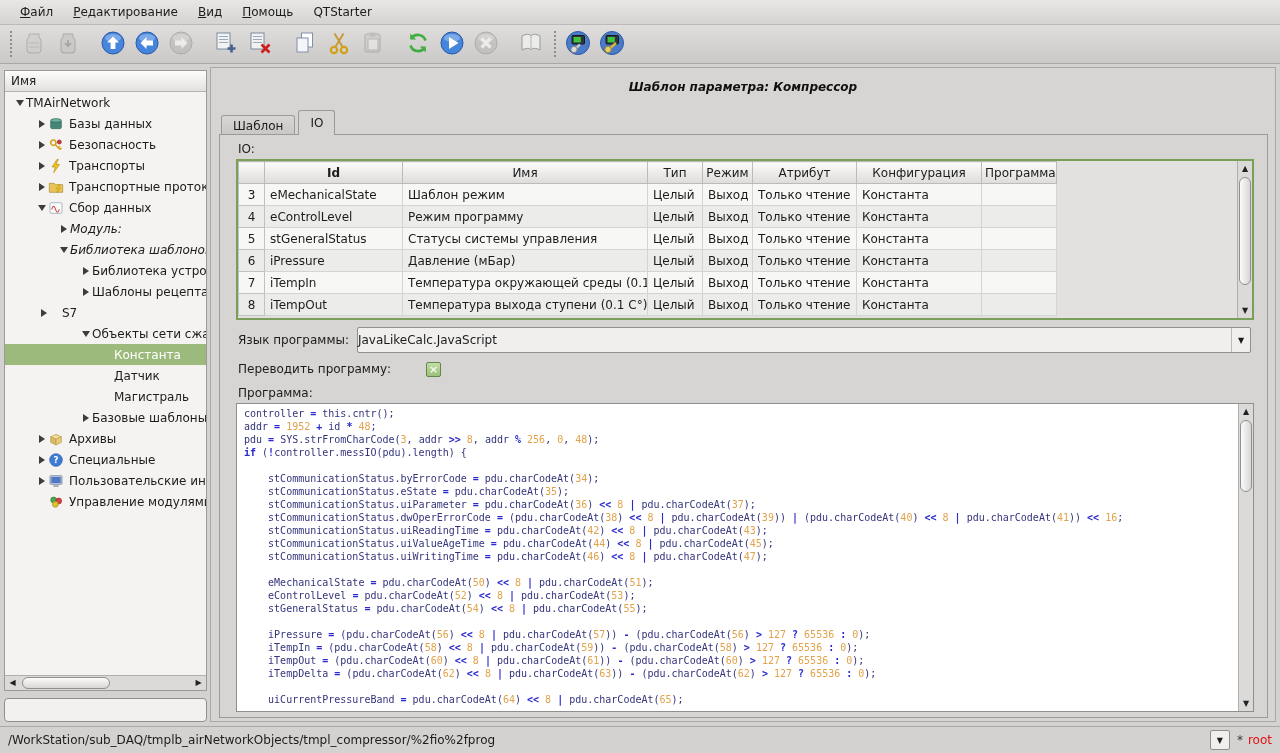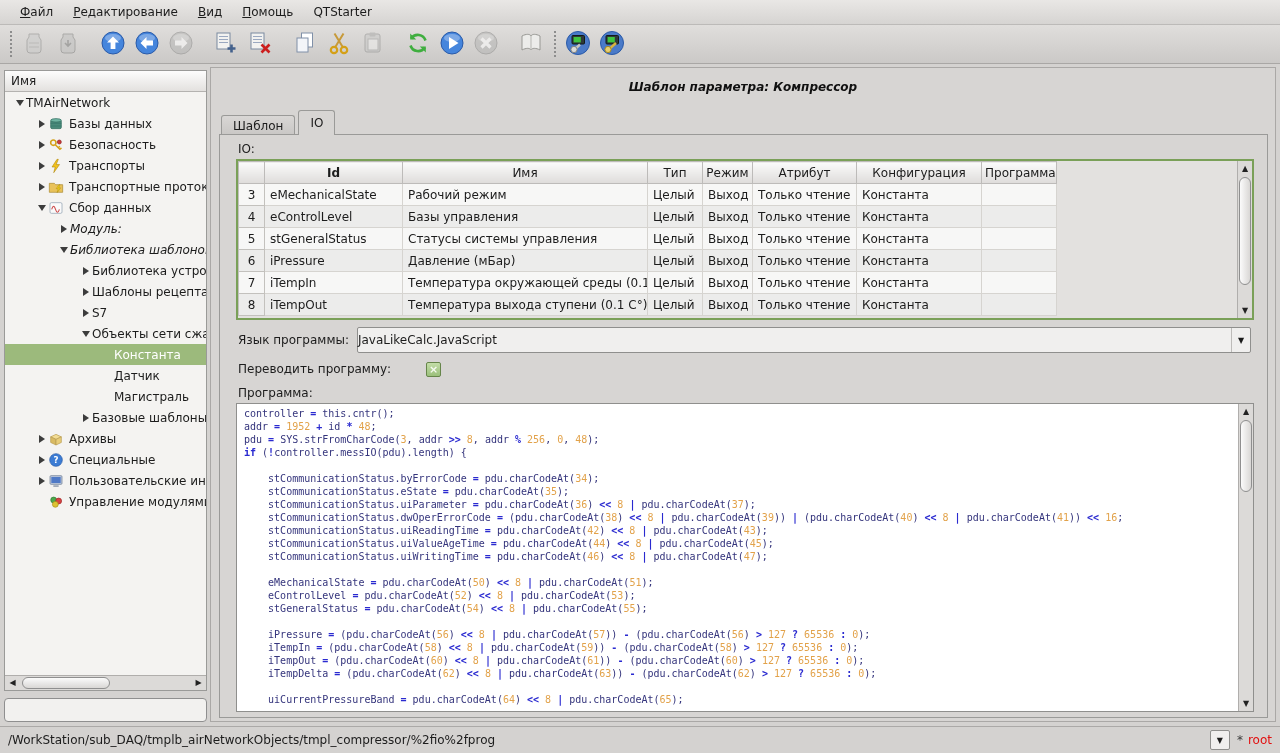--- a/index.html
+++ b/index.html
@@ -336,21 +336,21 @@
             <span class="arr-closed"></span>
           </span>
           <span class="tree-label">Библиотека устройст</span>
         </div>
         <div class="tree-row" style="padding-left: 74px;">
           <span class="tw">
             <span class="arr-closed"></span>
           </span>
           <span class="tree-label">Шаблоны рецепта</span>
         </div>
-        <div class="tree-row" style="padding-left: 74px;">
+        <div class="tree-row" style="padding-left: 32px; gap: 12px;">
           <span class="tw">
             <span class="arr-closed"></span>
           </span>
           <span class="tree-label">S7</span>
         </div>
         <div class="tree-row" style="padding-left: 74px;">
           <span class="tw">
             <span class="arr-open"></span>
           </span>
           <span class="tree-label">Объекты сети сжатог</span>
@@ -465,31 +465,31 @@
                   <th>Режим</th>
                   <th>Атрибут</th>
                   <th>Конфигурация</th>
                   <th>Программа</th>
                 </tr>
               </thead>
               <tbody>
                 <tr class="even">
                   <td class="rownum">3</td>
                   <td>eMechanicalState</td>
-                  <td>Рабочий режим</td>
+                  <td>Шаблон режим</td>
                   <td>Целый</td>
                   <td>Выход</td>
                   <td>Только чтение</td>
                   <td>Константа</td>
                   <td></td>
                 </tr>
                 <tr class="odd">
                   <td class="rownum">4</td>
                   <td>eControlLevel</td>
-                  <td>Базы управления</td>
+                  <td>Режим программу</td>
                   <td>Целый</td>
                   <td>Выход</td>
                   <td>Только чтение</td>
                   <td>Константа</td>
                   <td></td>
                 </tr>
                 <tr class="even">
                   <td class="rownum">5</td>
                   <td>stGeneralStatus</td>
                   <td>Статусы системы управления</td>

